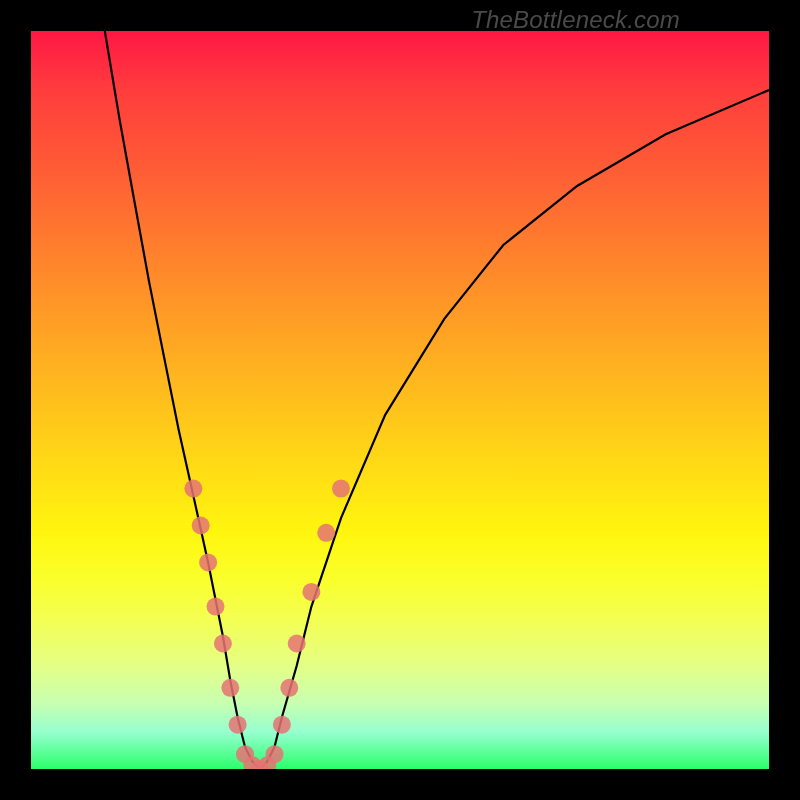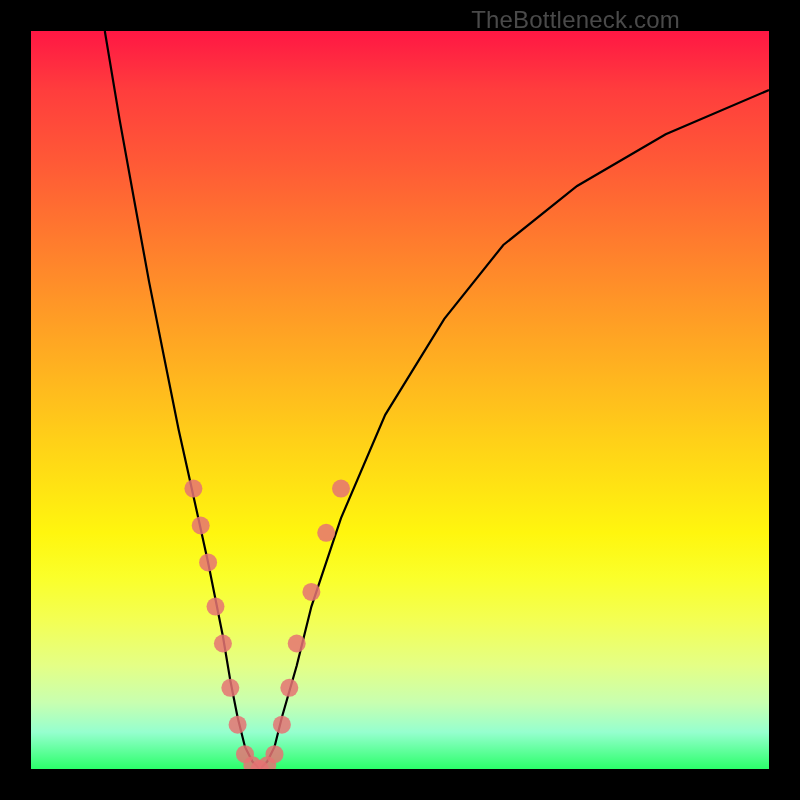--- a/index.html
+++ b/index.html
@@ -9,20 +9,21 @@
     height: 800px;
     overflow: hidden;
     background: #000;
     font-family: Arial, Helvetica, sans-serif;
   }
   .frame {
     position: absolute;
     top: 0; left: 0;
     width: 692px; height: 800px;
     background: #000;
+    font-style: italic;
   }
   .plot {
     position: absolute;
     top: 31px;
     left: 31px;
     width: 738px;
     height: 738px;
     background: linear-gradient(to bottom,
       #ff1744 0%,
       #ff3d3d 8%,

